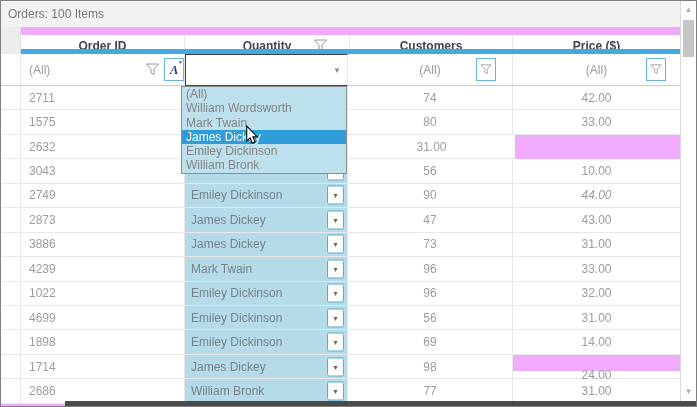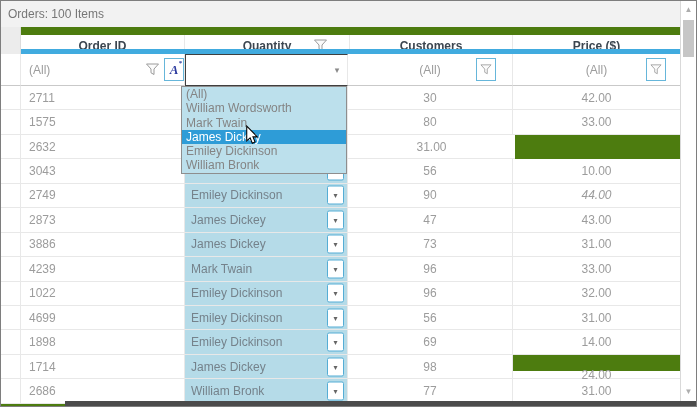--- a/index.html
+++ b/index.html
@@ -1,18 +1,18 @@
 <!DOCTYPE html>
 <html><head>
 <meta charset="utf-8">
 <style>
   html,body{margin:0;padding:0;background:#fff;}
   .grid{
     position:relative;width:695px;height:405px;border:1px solid #7e7e7e;
-    font-family:"Liberation Sans",sans-serif;background:#4d7c0f;overflow:hidden;
+    font-family:"Liberation Sans",sans-serif;background:#f0abfc;overflow:hidden;
   }
   .caption{
     position:absolute;top:0;left:0;right:0;height:26px;background:#f2f2f2;
     color:#767676;font-size:12px;line-height:26px;padding-left:7px;box-sizing:border-box;
   }
   .cell{box-sizing:border-box;}
   .ind{width:20px;}
   .c-order{width:164px;}.c-cust{width:163px;}.c-qty{width:165px;}.c-price{width:167px;}
   .hdr{position:absolute;top:34px;left:0;height:22px;display:flex;}
   .hdr .cell{
@@ -155,21 +155,21 @@
   </div>
 
   <div class="body">
       <div class="row">
         <div class="cell ind"></div>
         <div class="cell c-order order">2711</div>
         <div class="cell c-cust cust">
           <span></span>
           <span class="combo">▾</span>
         </div>
-        <div class="cell c-qty num">30</div>
+        <div class="cell c-qty num">74</div>
         <div class="cell c-price num" style="border-right: none;">42.00</div>
       </div>
       <div class="row">
         <div class="cell ind"></div>
         <div class="cell c-order order">1575</div>
         <div class="cell c-cust cust">
           <span></span>
           <span class="combo">▾</span>
         </div>
         <div class="cell c-qty num">80</div>

